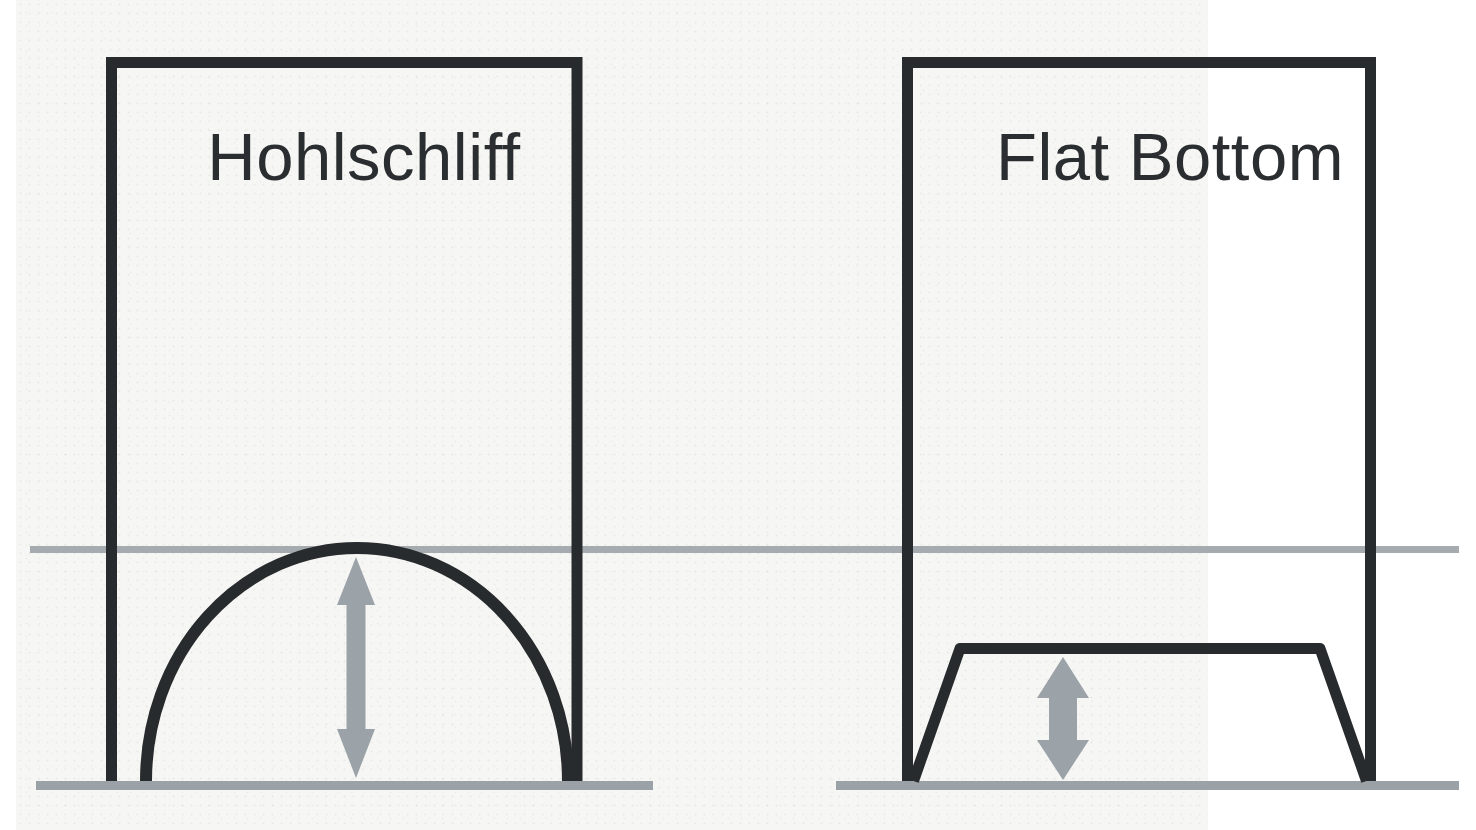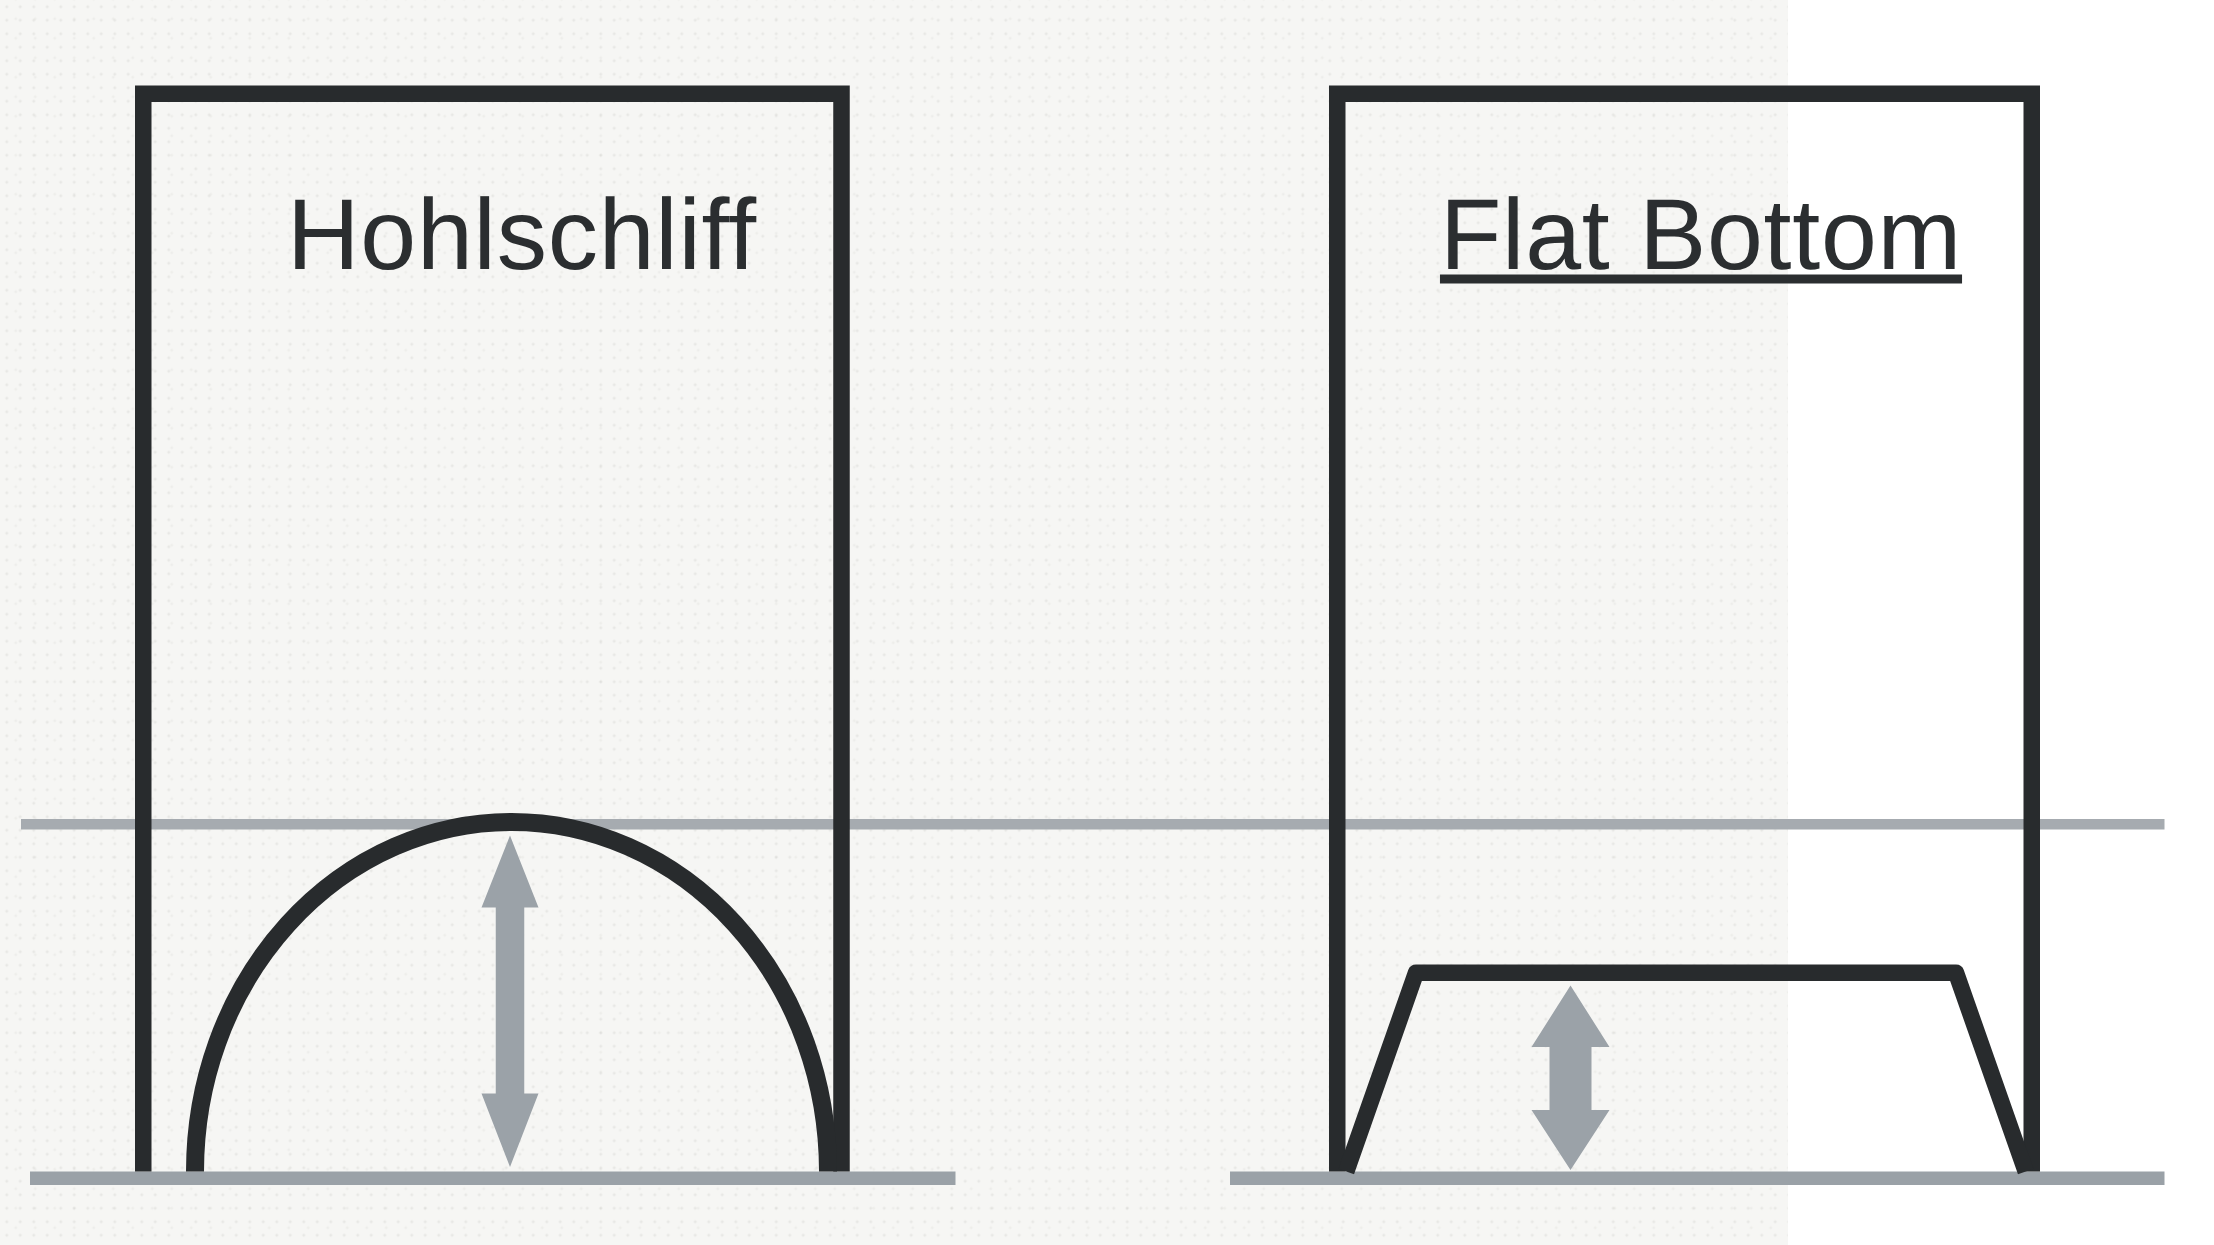--- a/index.html
+++ b/index.html
@@ -16,20 +16,21 @@
     position: relative;
     width: 1192px;
     height: 830px;
     background-color: #f6f6f4;
     
     background-image:
       radial-gradient(rgba(176,176,170,0.20) 0.9px, transparent 1.1px),
       radial-gradient(rgba(176,176,170,0.12) 0.9px, transparent 1.1px);
     background-size: 9px 9px, 13px 13px;
     background-position: 0 0, 4px 6px;
+    margin-left: 16px;
   }
   .diagram-svg {
     position: absolute;
     left: 0;
     top: 0;
     width: 1476px;
     height: 830px;
     display: block;
   }
   .panel-label {
@@ -38,21 +39,21 @@
     line-height: 1;
     font-size: 67px;
     font-weight: 500;
     letter-spacing: 0.5px;
     color: #2b2e30;
     text-align: center;
     white-space: nowrap;
     user-select: none;
   }
   .panel-label.left  { left: 110px; width: 476px; }
-  .panel-label.right { left: 897px; width: 474px; text-decoration: underline; }
+  .panel-label.right { left: 917px; width: 474px; }
 </style>
 </head>
 <body>
 
 <div class="canvas">
 
   <svg class="diagram-svg" viewBox="0 0 1476 830" xmlns="http://www.w3.org/2000/svg">
 
     <rect x="14" y="546" width="1429" height="7" fill="#a6abb0"></rect>
 

